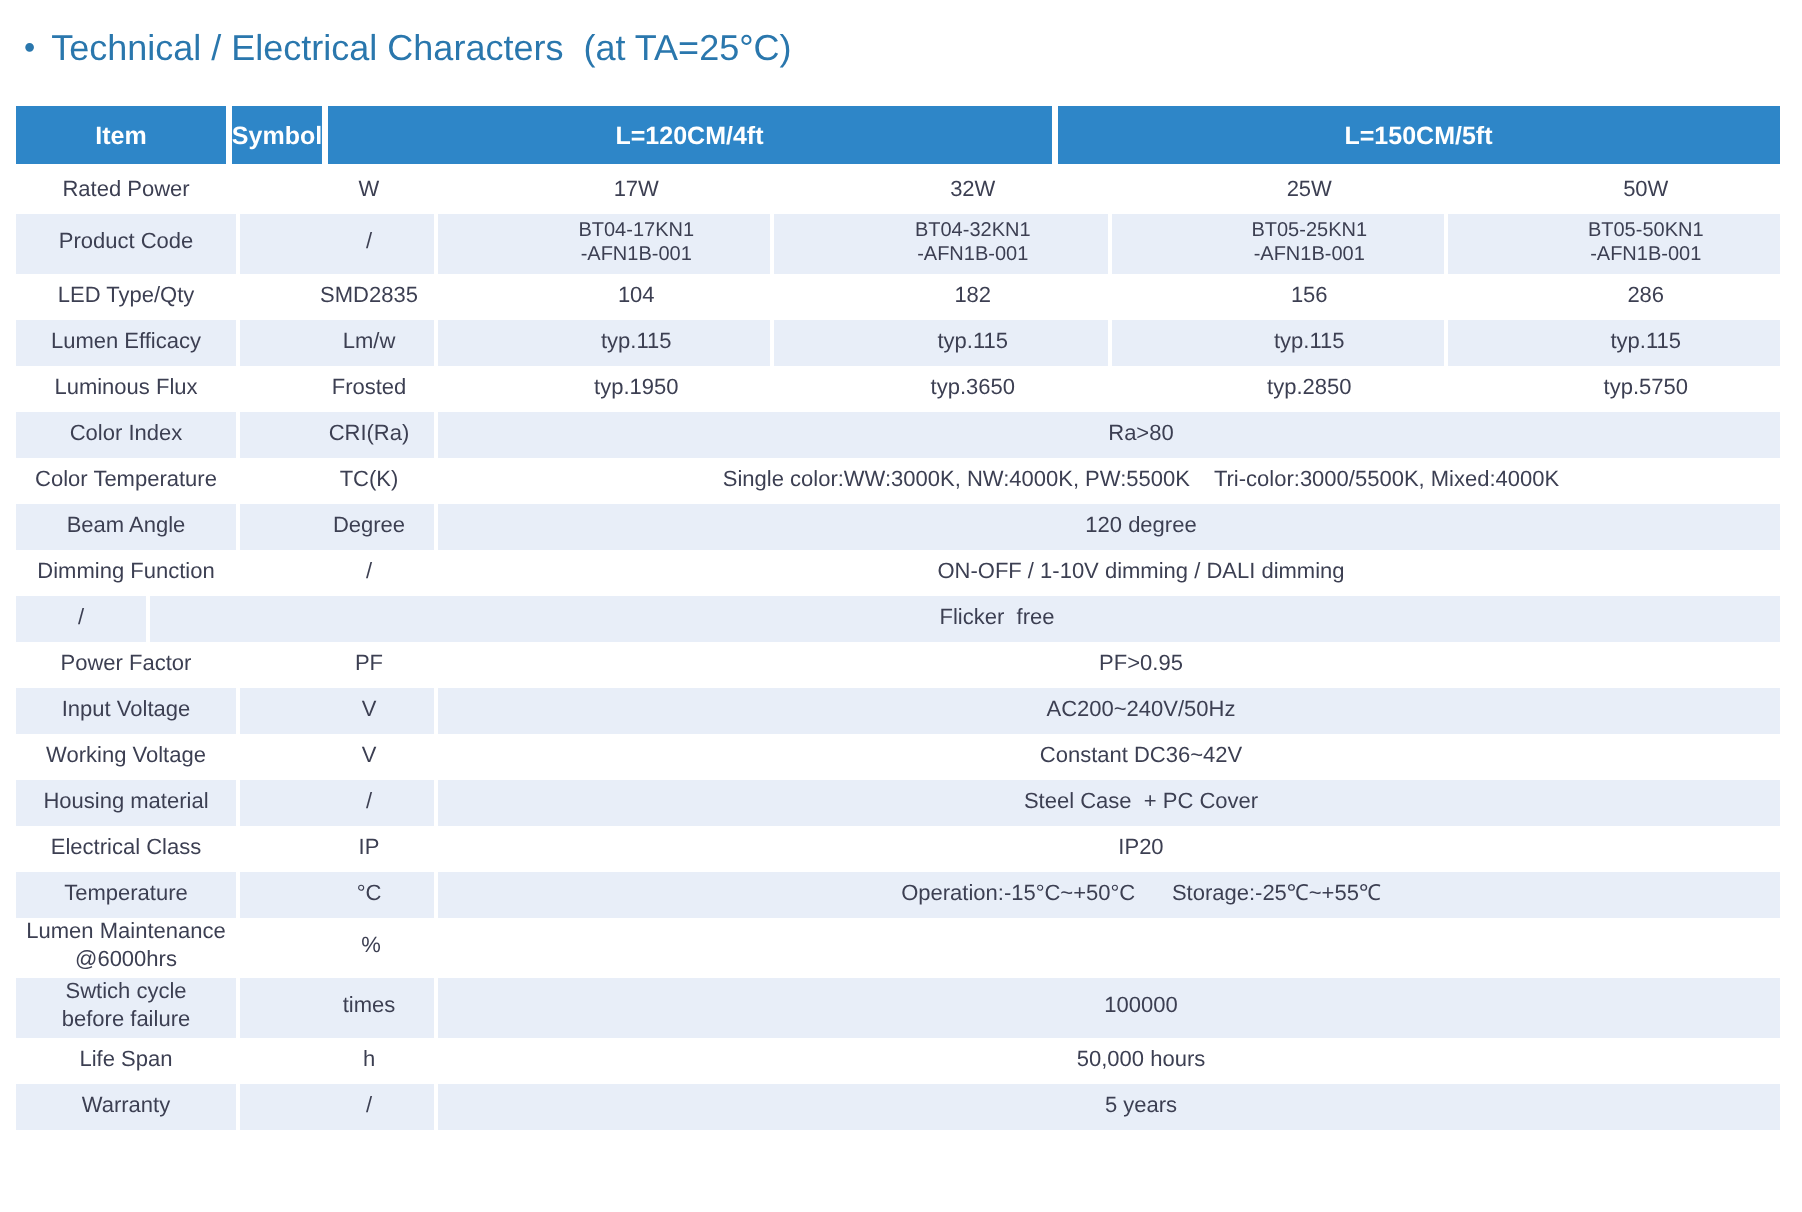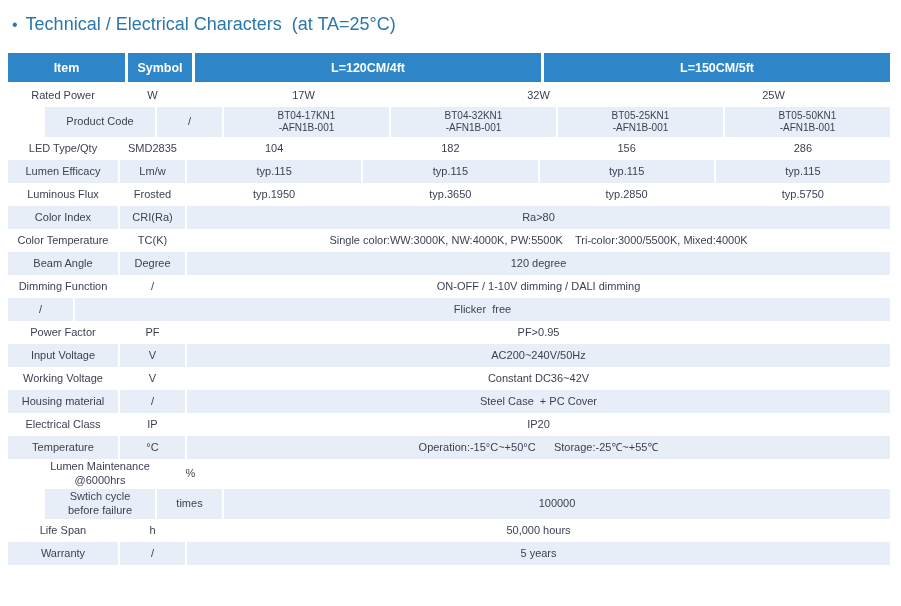--- a/index.html
+++ b/index.html
@@ -26,26 +26,26 @@
   }
   .bullet{font-size:16px;margin-right:8px;line-height:1;}
   .spec-table{margin:18px 11px 0 8px;width:882px;}
   .thead{display:flex;height:29px;}
   .th{
     background:var(--header-bg);color:#ffffff;font-weight:bold;font-size:12.5px;
     display:flex;align-items:center;justify-content:center;
     border-right:3px solid #ffffff;
   }
   .th:last-child{border-right:none;}
-  .th.c-item{width:120px;flex:none;}
-  .th.c-symbol{width:67px;flex:none;}
+  .th.c-item{width:108px;flex:none;}
+  .th.c-symbol{width:48px;flex:none;}
   .th.c-group{flex:1;}
   .tbody{margin-top:2px;}
-  .row{display:flex;min-height:23px;}
-  .row.tall{min-height:30px;margin-left:37px;}
+  .row{display:flex;min-height:23px;gap:32px;}
+  .row.tall{min-height:30px;}
   .tbody .row:nth-child(even){background:var(--stripe-bg);}
   .cell{
     display:flex;align-items:center;justify-content:center;
     text-align:center;font-size:11px;line-height:1.25;
     white-space:pre-wrap;
     border-right:2px solid #ffffff;
     padding:1px 2px;
   }
   .cell:last-child{border-right:none;}
   .cell.item{width:112px;flex:none;}
@@ -68,20 +68,21 @@
     <div class="th c-group">L=120CM/4ft</div>
     <div class="th c-group">L=150CM/5ft</div>
   </div>
   <div class="tbody">
       <div class="row">
         <div class="cell item">Rated Power</div>
         <div class="cell symbol">W</div>
         <div class="cell val">17W</div>
         <div class="cell val">32W</div>
         <div class="cell val">25W</div>
+        <div class="cell val">50W</div>
       </div>
       <div class="row tall small">
         <div class="cell item">Product Code</div>
         <div class="cell symbol">/</div>
         <div class="cell val">BT04-17KN1
 -AFN1B-001</div>
         <div class="cell val">BT04-32KN1
 -AFN1B-001</div>
         <div class="cell val">BT05-25KN1
 -AFN1B-001</div>

